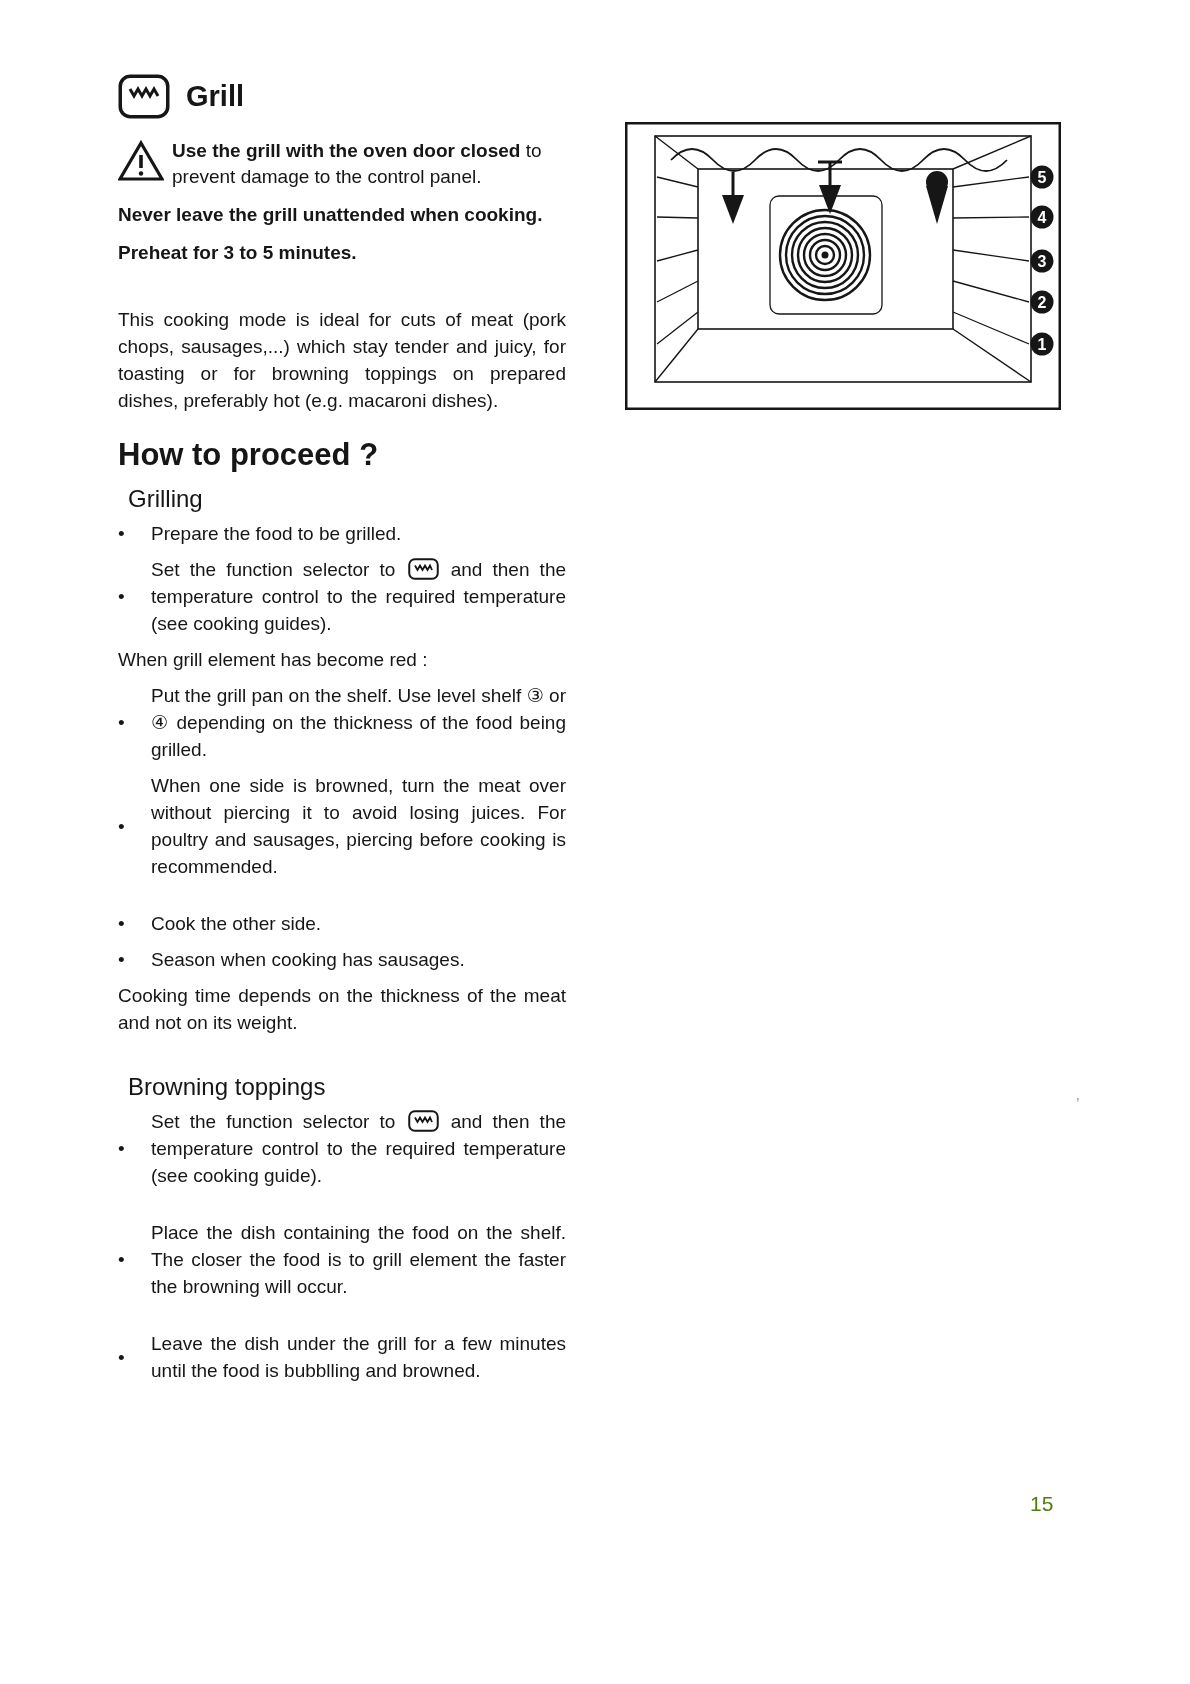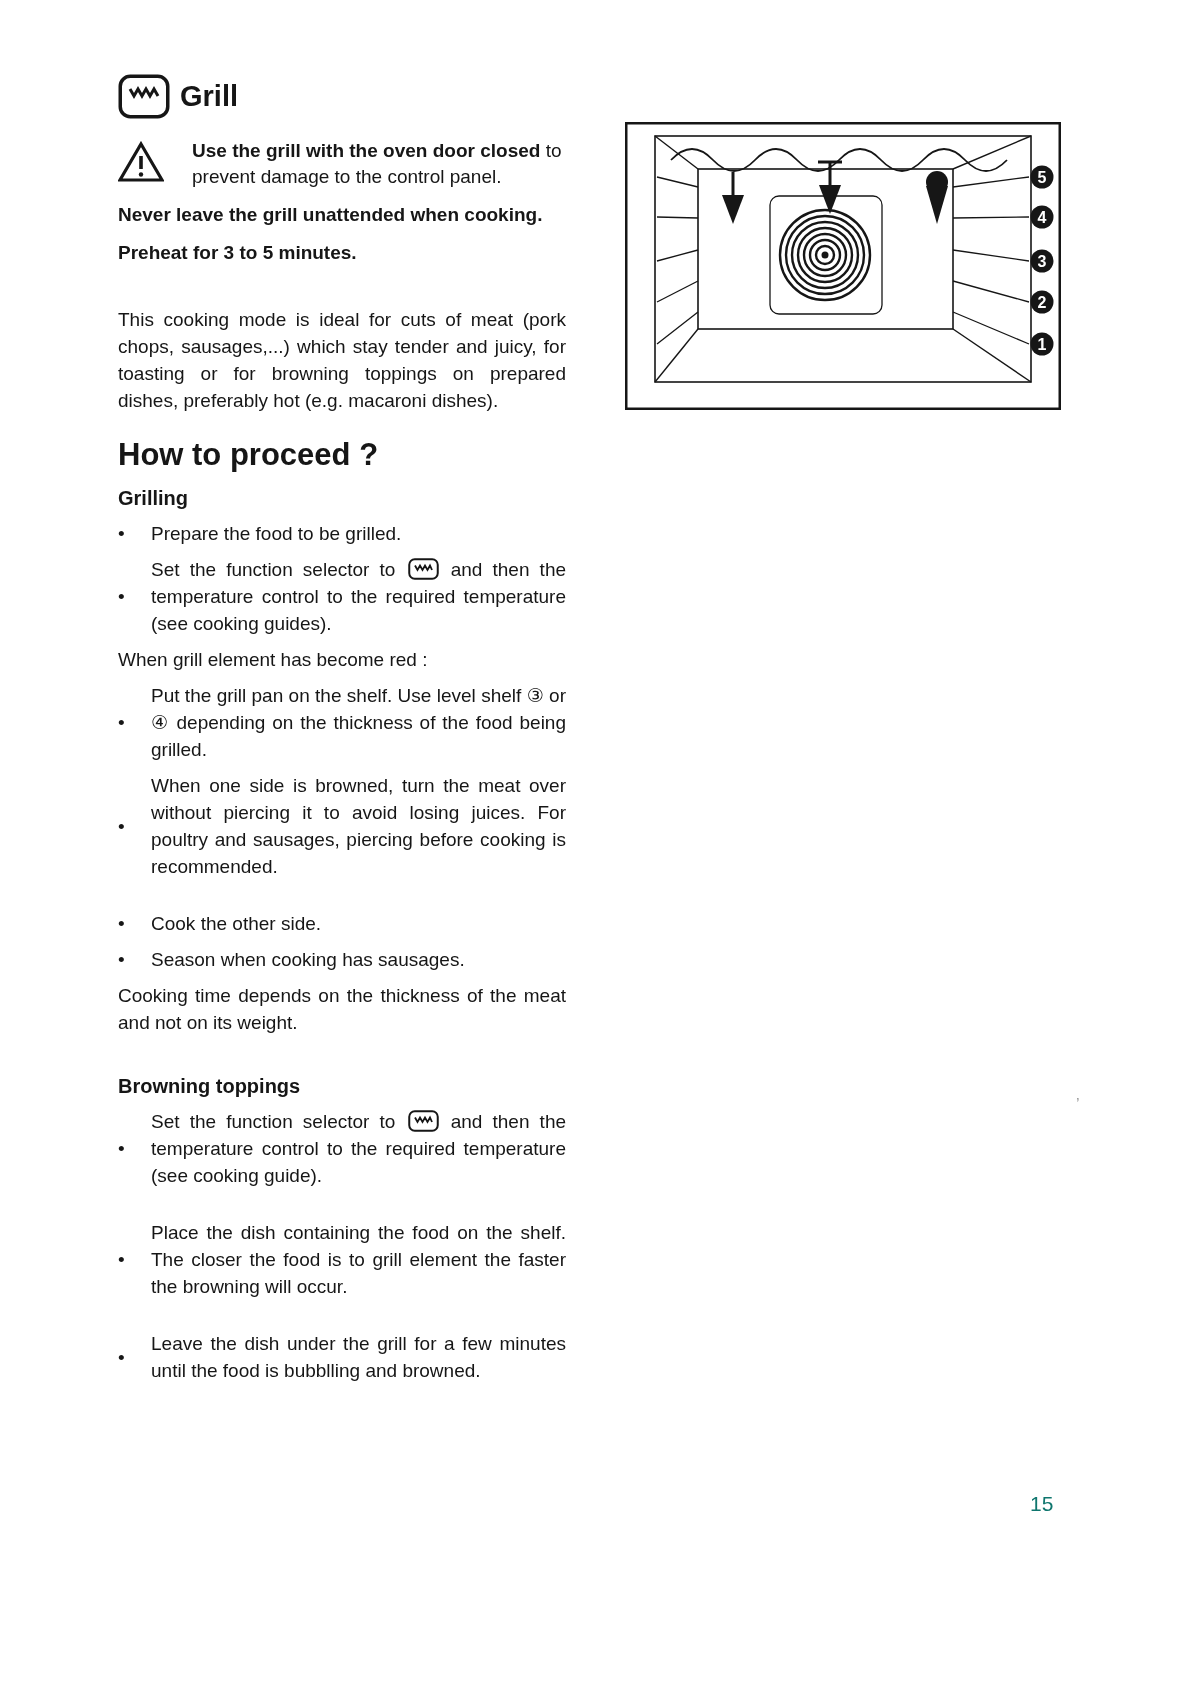--- a/index.html
+++ b/index.html
@@ -7,50 +7,50 @@
     width:1190px;height:1684px;position:relative;background:#ffffff;
     font-family:"Liberation Sans","DejaVu Sans",sans-serif;
     color:#161616;
     -webkit-font-smoothing:antialiased;
   }
   .page{position:absolute;inset:0;background:#fff;overflow:hidden;}
 
   
   .col{position:absolute;left:118px;top:72px;width:448px;font-size:19px;line-height:27px;}
 
-  .header-row{display:flex;align-items:center;gap:10px;height:48px;}
+  .header-row{display:flex;align-items:center;gap:16px;height:48px;}
   .header-row .title{font-size:29px;font-weight:bold;line-height:1;}
 
-  .warning-row{display:flex;gap:28px;margin-top:18px;align-items:center;}
+  .warning-row{display:flex;gap:8px;margin-top:18px;}
   .warning-row .wicon{flex:0 0 46px;padding-top:2px;}
   .warning-row .wtext{flex:1;line-height:26px;}
   .b{font-weight:bold;}
 
   .notice{font-weight:bold;margin-top:11px;}
 
   .para{margin-top:9px;text-align:justify;}
   .intro{margin-top:40px;}
 
   .h2{font-size:31px;font-weight:bold;margin-top:26px;line-height:30px;}
-  .h3{font-size:20px;font-weight:bold;margin-top:16px;line-height:25px;}
+  .h3{font-size:24px;font-weight:normal;margin-top:16px;line-height:25px;margin-left:10px;}
 
   .bullet{display:flex;margin-top:9px;align-items:center;}
   .bullet .dot{flex:0 0 33px;}
   .bullet .dot::before{content:"\2022";}
   .bullet .btext{flex:1;text-align:justify;}
   .bullet.gap{margin-top:30px;}
 
   .fsel-icon{display:inline-block;vertical-align:-4px;line-height:0;padding:0 2px;}
 
   
   .diagram{position:absolute;left:625px;top:122px;width:436px;height:288px;}
   .diagram svg{display:block;}
 
   
-  .page-num{position:absolute;left:1030px;top:1492px;font-size:21px;color:#0f766e;}
+  .page-num{position:absolute;left:1030px;top:1492px;font-size:21px;color:#4d7c0f;}
   .artifact{position:absolute;left:1076px;top:1096px;font-size:16px;color:#9a9a9a;}
 </style>
 </head>
 <body>
 
 <div class="page">
 
   <div class="col">
 
     <div class="header-row">

